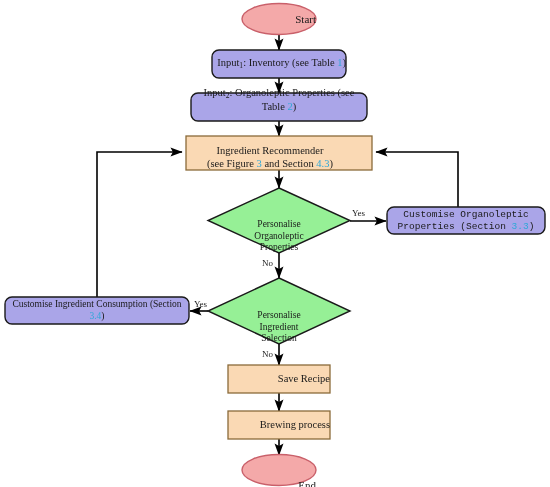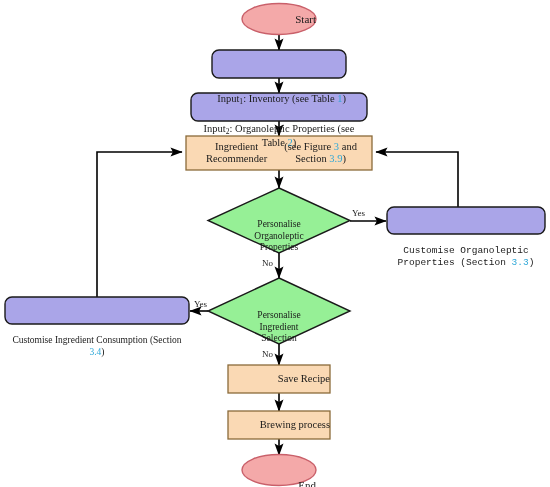--- a/index.html
+++ b/index.html
@@ -26,21 +26,21 @@
     position: absolute;
     display: flex;
     align-items: center;
     justify-content: flex-end;
     text-align: center;
     color: #1a1a1a;
     pointer-events: none;
     line-height: 1.18;
   }
   .lbl-terminal { font-size: 11px; }
-  .lbl-io       { font-size: 10.5px; margin-top: 36px; }
+  .lbl-io       { font-size: 10.5px; }
   .lbl-process  { font-size: 10.5px; }
   .lbl-decision { font-size: 9.5px; }
   .edge-label {
     position: absolute;
     font-size: 9px;
     color: #1a1a1a;
     white-space: nowrap;
   }
   .ref { color: #2fa8d8; }
   .sub { font-size: 0.72em; vertical-align: -0.25em; }
@@ -111,23 +111,23 @@
   </div>
 
   <div class="node-label lbl-io" style="left:212px; top:50px; width:134px; height:28px;">
     <span><span>Input</span><span class="sub">1</span><span>: Inventory (see Table </span><span class="ref">1</span><span>)</span></span>
   </div>
 
   <div class="node-label lbl-io" style="left:191px; top:93px; width:176px; height:14px;">
     <span><span>Input</span><span class="sub">2</span><span>: Organoleptic Properties (see Table </span><span class="ref">2</span><span>)</span></span>
   </div>
 
-  <div class="node-label lbl-process" style="left:186px; top:136px; width:168px; height:34px; flex-direction:row;margin-left:12px;">
+  <div class="node-label lbl-process" style="left:186px; top:136px; width:168px; height:34px; flex-direction:column;">
     <span>Ingredient Recommender</span>
-    <span><span>(see Figure </span><span class="ref">3</span><span> and Section </span><span class="ref">3.9</span><span>)</span></span>
+    <span><span>(see Figure </span><span class="ref">3</span><span> and Section </span><span class="ref">4.3</span><span>)</span></span>
   </div>
 
   <div class="node-label lbl-decision" style="left:219px; top:188px; width:120px; height:65px; flex-direction:column;">
     <span>Personalise</span>
     <span>Organoleptic</span>
     <span>Properties</span>
   </div>
 
   <div class="node-label lbl-io" style="left:387px; top:207px; width:158px; height:27px; font-size:9.5px;font-family:Liberation Mono, monospace;">
     <span><span>Customise Organoleptic Properties (Section </span><span class="ref">3.3</span><span>)</span></span>

